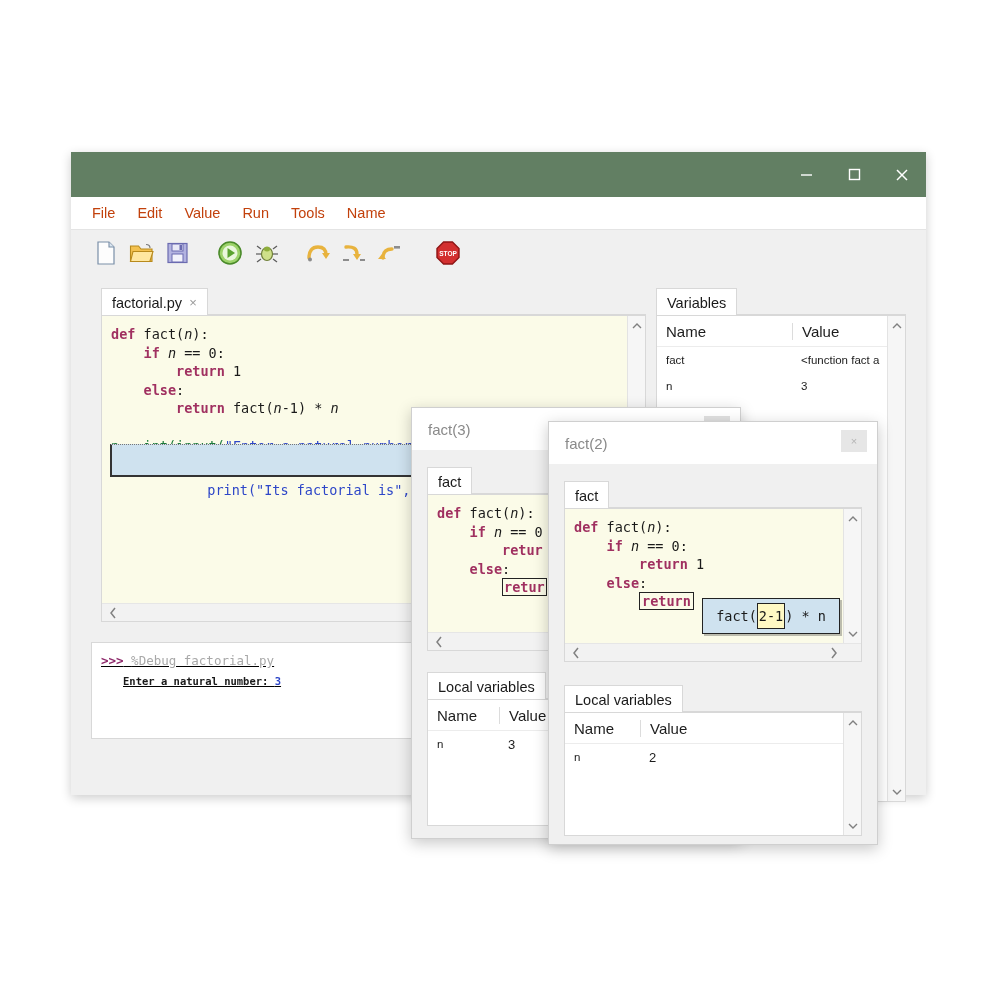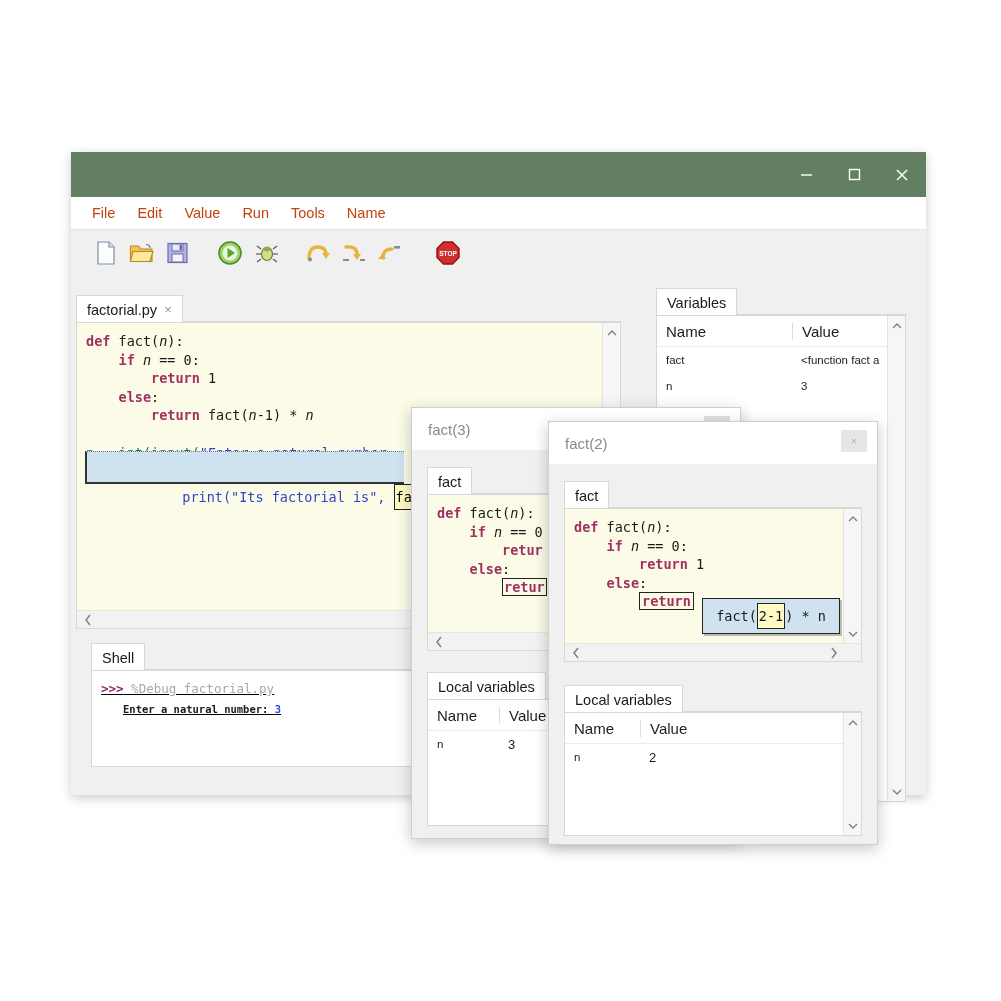--- a/index.html
+++ b/index.html
@@ -254,21 +254,21 @@
     <div class="tool-gap2"></div>
 
     <div class="tool-btn">
       <svg width="26" height="26" viewBox="0 0 26 26">
         <polygon points="8.6,2 17.4,2 24,8.6 24,17.4 17.4,24 8.6,24 2,17.4 2,8.6" fill="#d32f2f" stroke="#8e1515" stroke-width="1.4"></polygon>
         <text x="13" y="16" font-size="6.5" fill="#ffffff" text-anchor="middle" font-family="'Liberation Sans',sans-serif" font-weight="bold">STOP</text>
       </svg>
     </div>
   </div>
 
-  <div style="position:absolute;left:5px;top:135px;width:545px;margin-top:7px;">
+  <div style="position:absolute;left:30px;top:135px;width:545px;">
     <div class="tab-strip">
       <div class="tab">
         <span>factorial.py</span>
         <span class="tab-x">×</span>
       </div>
       <div class="tab-rest"></div>
     </div>
     <div class="code-pane" style="height:305px;">
       <div class="code-text"><span class="kw">def</span> <span class="num">fact(</span><span class="ital">n</span><span class="num">):</span>
     <span class="kw">if</span> <span class="ital">n</span> <span class="num">== 0:</span>
@@ -295,26 +295,20 @@
         <div class="sb-arrow lft">
           <svg width="8" height="12" viewBox="0 0 8 12">
               <polyline points="6,1 2,6 6,11" fill="none" stroke="#808080" stroke-width="1.5"></polyline>
             </svg>
         </div>
       </div>
     </div>
   </div>
 
   <div style="position:absolute;left:20px;top:490px;width:545px;">
-    <div class="tab-strip">
-      <div class="tab">
-        <span>Shell</span>
-      </div>
-      <div class="tab-rest"></div>
-    </div>
     <div id="shell-pane" style="height:95px;">
       <div style="padding:8px 0 0 9px;">
         <div class="shell-line"><span class="prompt">&gt;&gt;&gt;</span> <span class="cmd">%Debug factorial.py</span></div>
         <div class="shell-line" style="padding-left:22px;"><span class="out">Enter a natural number: </span><span class="in">3</span></div>
       </div>
     </div>
   </div>
 
   <div style="position:absolute;left:585px;top:135px;width:250px;">
     <div class="tab-strip">

